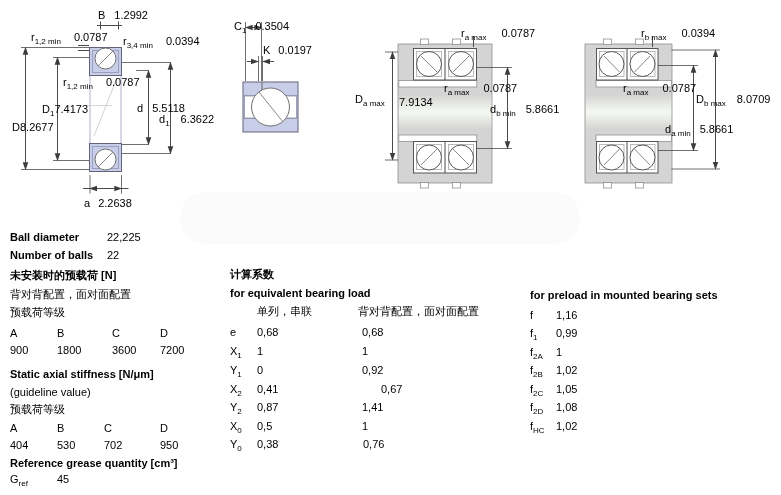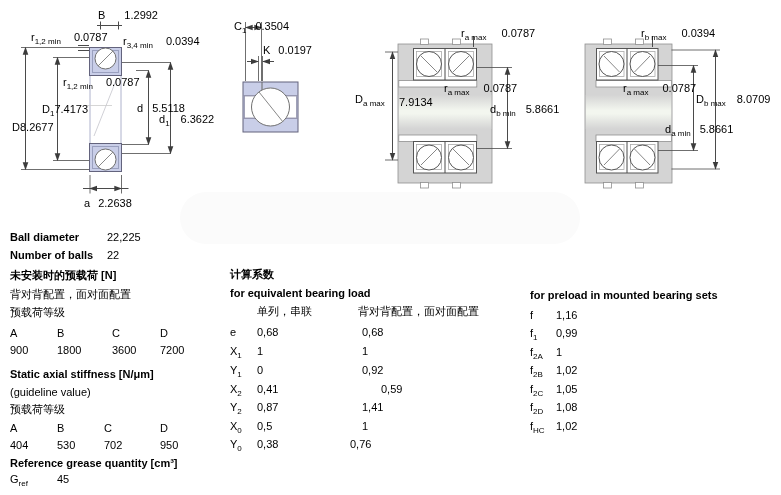--- a/index.html
+++ b/index.html
@@ -160,21 +160,21 @@
     <line x1="652.5" y1="36" x2="652.5" y2="47"></line>
     <line x1="658" y1="65.5" x2="698" y2="65.5" stroke-width="0.8"></line>
     <line x1="658" y1="150.5" x2="698" y2="150.5" stroke-width="0.8"></line>
     <line x1="693.5" y1="65.5" x2="693.5" y2="150.5" marker-start="url(#ah)" marker-end="url(#ah)"></line>
     <line x1="671.5" y1="50" x2="720" y2="50" stroke-width="0.8"></line>
     <line x1="671.5" y1="169" x2="720" y2="169" stroke-width="0.8"></line>
     <line x1="715.5" y1="50" x2="715.5" y2="169" marker-start="url(#ah)" marker-end="url(#ah)"></line>
   </g>
 </svg>
 
-<div class="lbl" style="left:98px;top:9px"><span>B</span><sub></sub><span class="v" style="margin-left:19px">1.2992</span></div>
+<div class="lbl" style="left:98px;top:9px"><span>B</span><sub></sub><span class="v" style="margin-left:9px">1.2992</span></div>
 <div class="lbl" style="left:31px;top:31px"><span>r</span><sub>1,2 min</sub><span class="v" style="margin-left:13px">0.0787</span></div>
 <div class="lbl" style="left:123px;top:35px"><span>r</span><sub>3,4 min</sub><span class="v" style="margin-left:13px">0.0394</span></div>
 <div class="lbl" style="left:63px;top:76px"><span>r</span><sub>1,2 min</sub><span class="v" style="margin-left:13px">0.0787</span></div>
 <div class="lbl" style="left:42px;top:103px"><span>D</span><sub>1</sub><span class="v" style="">7.4173</span></div>
 <div class="lbl" style="left:12px;top:121px"><span>D</span><sub></sub><span class="v" style="">8.2677</span></div>
 <div class="lbl" style="left:137px;top:102px"><span>d</span><sub></sub><span class="v" style="margin-left:9px">5.5118</span></div>
 <div class="lbl" style="left:159px;top:113px"><span>d</span><sub>1</sub><span class="v" style="margin-left:11px">6.3622</span></div>
 <div class="lbl" style="left:84px;top:197px"><span>a</span><sub></sub><span class="v" style="margin-left:8px">2.2638</span></div>
 
 <div class="lbl" style="left:234px;top:20px"><span>C</span><sub>1</sub><span class="v" style="margin-left:9px">0.3504</span></div>
@@ -210,24 +210,24 @@
 <div class="row" style="left:10px;top:473px"><span class="cl" style="width:47px"><span>G</span><sub>ref</sub></span><span>45</span></div>
 
 <div class="txt b" style="left:230px;top:268px">计算系数</div>
 <div class="txt b" style="left:230px;top:287px">for equivalent bearing load</div>
 <div class="txt" style="left:257px;top:305px">单列，串联</div>
 <div class="txt" style="left:358px;top:305px">背对背配置，面对面配置</div>
 
 <div class="row" style="left:230px;top:326px"><span class="cl" style="width:27px"><span>e</span><sub></sub></span><span class="cl" style="width:105px">0,68</span><span class="cl">0,68</span></div>
 <div class="row" style="left:230px;top:345px"><span class="cl" style="width:27px"><span>X</span><sub>1</sub></span><span class="cl" style="width:105px">1</span><span class="cl">1</span></div>
 <div class="row" style="left:230px;top:364px"><span class="cl" style="width:27px"><span>Y</span><sub>1</sub></span><span class="cl" style="width:105px">0</span><span class="cl">0,92</span></div>
-<div class="row" style="left:230px;top:383px"><span class="cl" style="width:27px"><span>X</span><sub>2</sub></span><span class="cl" style="width:124px">0,41</span><span class="cl">0,59</span></div>
+<div class="row" style="left:230px;top:383px"><span class="cl" style="width:27px"><span>X</span><sub>2</sub></span><span class="cl" style="width:124px">0,41</span><span class="cl">0,67</span></div>
 <div class="row" style="left:230px;top:401px"><span class="cl" style="width:27px"><span>Y</span><sub>2</sub></span><span class="cl" style="width:105px">0,87</span><span class="cl">1,41</span></div>
 <div class="row" style="left:230px;top:420px"><span class="cl" style="width:27px"><span>X</span><sub>0</sub></span><span class="cl" style="width:105px">0,5</span><span class="cl">1</span></div>
-<div class="row" style="left:230px;top:438px"><span class="cl" style="width:27px"><span>Y</span><sub>0</sub></span><span class="cl" style="width:93px">0,38</span><span class="cl">0,76</span></div>
+<div class="row" style="left:230px;top:438px"><span class="cl" style="width:27px"><span>Y</span><sub>0</sub></span><span class="cl" style="width:106px">0,38</span><span class="cl">0,76</span></div>
 
 <div class="txt b" style="left:530px;top:289px">for preload in mounted bearing sets</div>
 <div class="row" style="left:530px;top:309px"><span class="cl" style="width:26px"><span>f</span><sub></sub></span><span class="cl">1,16</span></div>
 <div class="row" style="left:530px;top:327px"><span class="cl" style="width:26px"><span>f</span><sub>1</sub></span><span class="cl">0,99</span></div>
 <div class="row" style="left:530px;top:346px"><span class="cl" style="width:26px"><span>f</span><sub>2A</sub></span><span class="cl">1</span></div>
 <div class="row" style="left:530px;top:364px"><span class="cl" style="width:26px"><span>f</span><sub>2B</sub></span><span class="cl">1,02</span></div>
 <div class="row" style="left:530px;top:383px"><span class="cl" style="width:26px"><span>f</span><sub>2C</sub></span><span class="cl">1,05</span></div>
 <div class="row" style="left:530px;top:401px"><span class="cl" style="width:26px"><span>f</span><sub>2D</sub></span><span class="cl">1,08</span></div>
 <div class="row" style="left:530px;top:420px"><span class="cl" style="width:26px"><span>f</span><sub>HC</sub></span><span class="cl">1,02</span></div>
 

